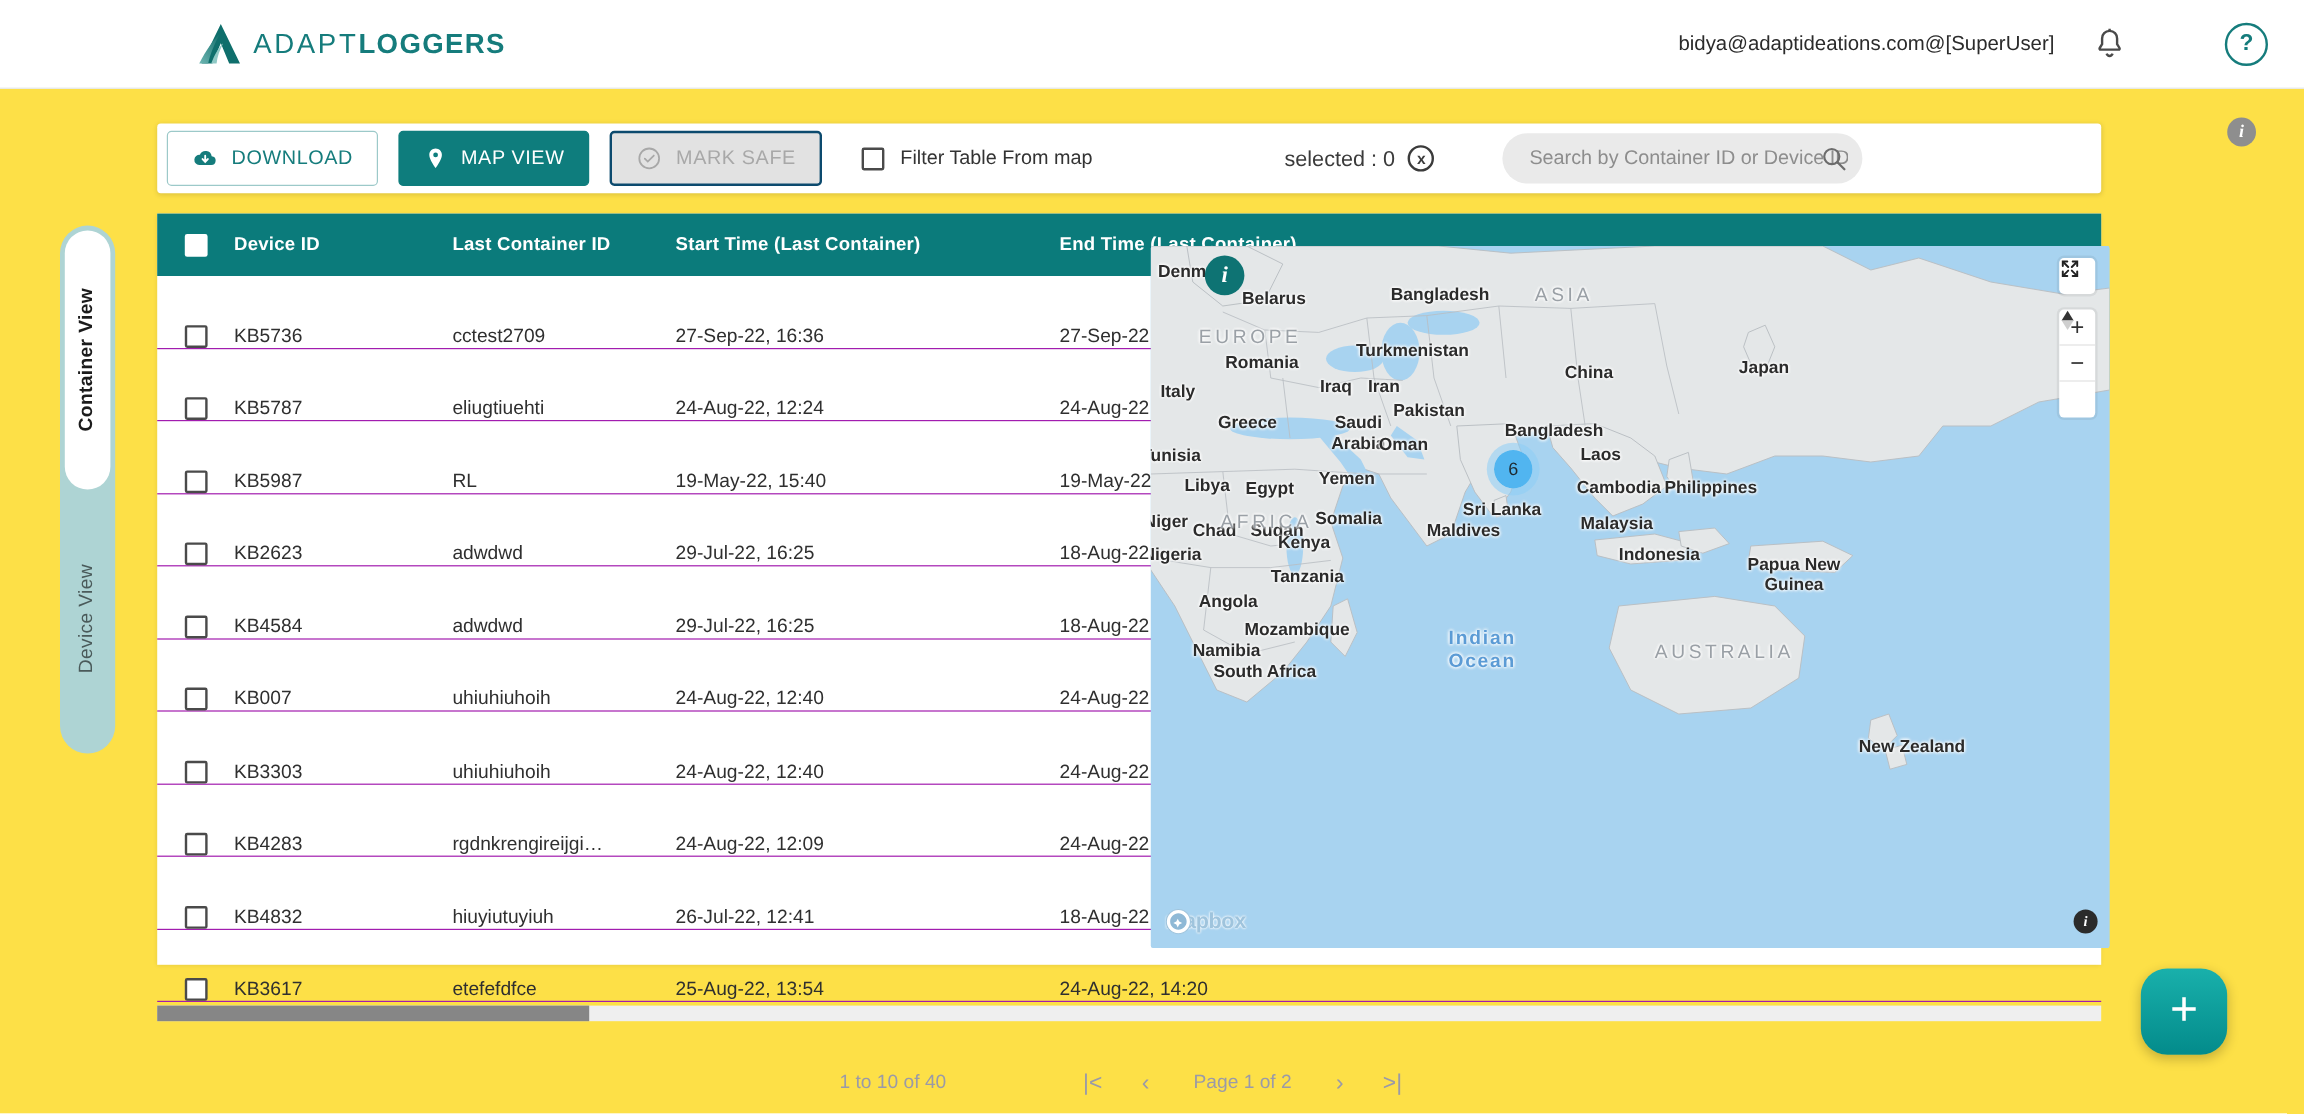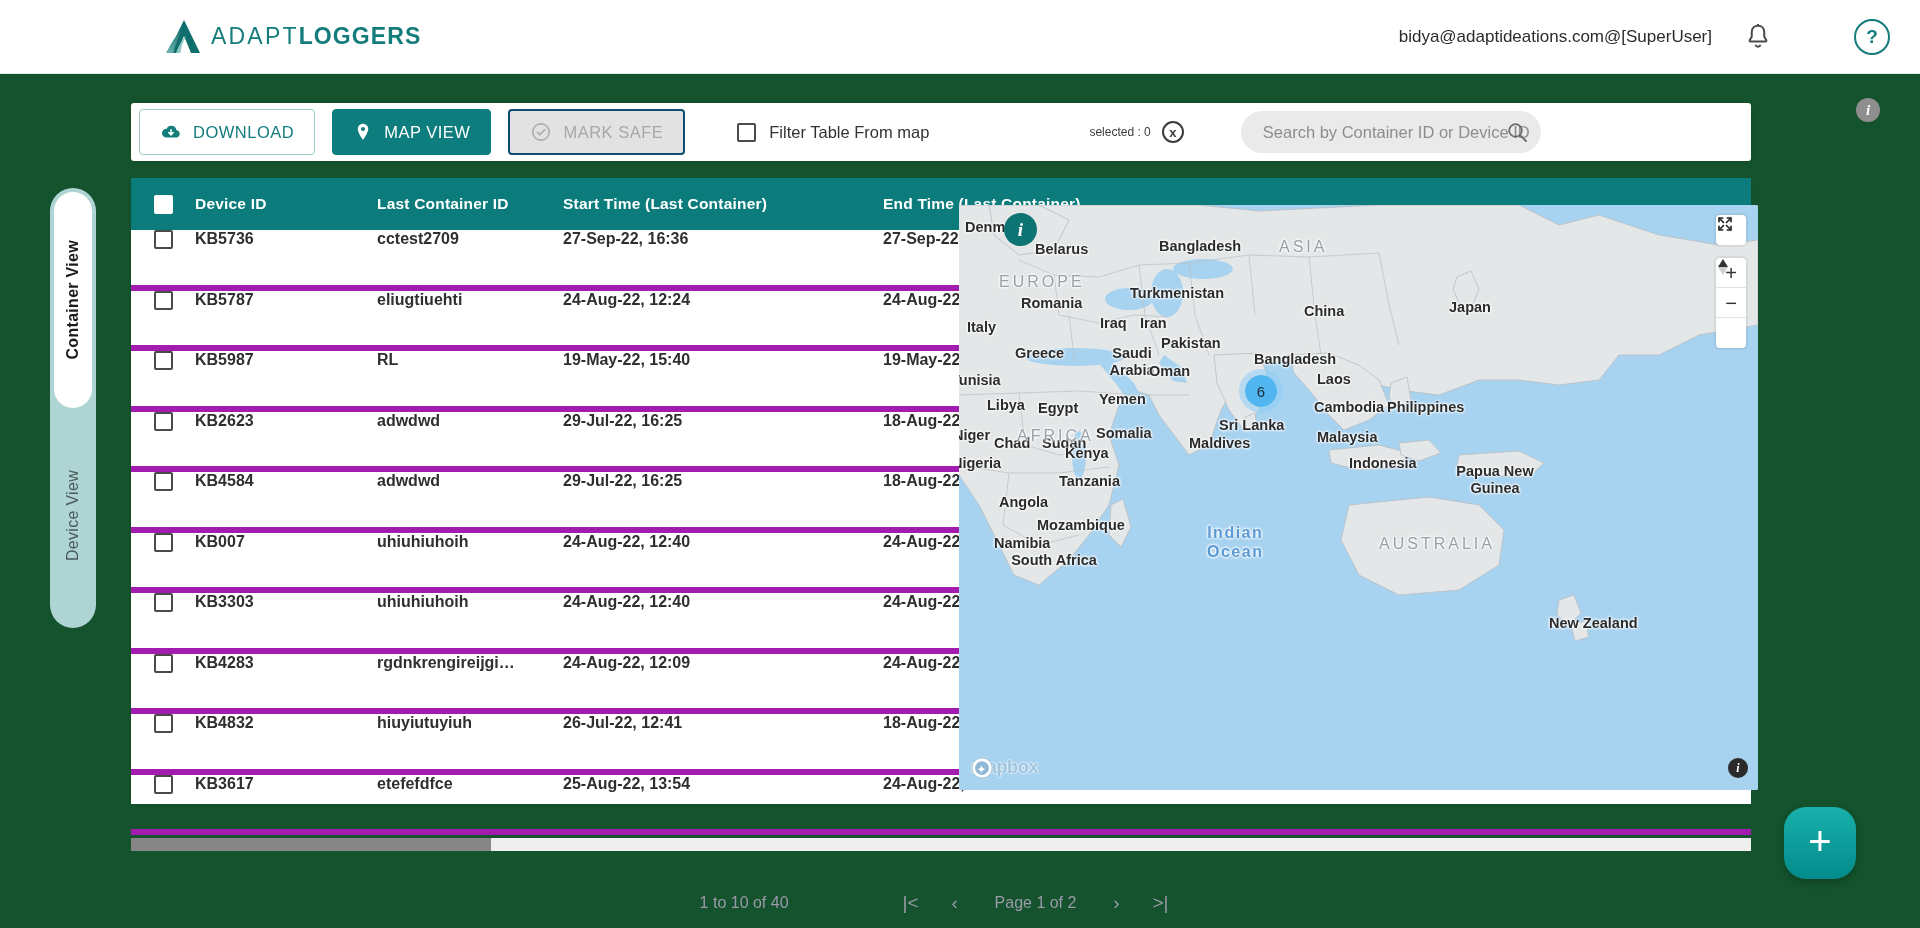--- a/index.html
+++ b/index.html
@@ -2,21 +2,21 @@
 <html><head>
 <meta charset="utf-8">
 <style>
   * { box-sizing: border-box; margin: 0; padding: 0; }
   html, body {
     width: 1920px; height: 928px;
     font-family: "Liberation Sans", sans-serif;
     background: #ffffff;
     overflow: hidden;
   }
-  .app { position: relative; width: 1920px; height: 928px; background: #14532d; }
+  .app { position: relative; width: 1920px; height: 928px; background: #fde047; }
 
   
   .header {
     position: absolute; top: 0; left: 0;
     width: 1920px; height: 74px;
     background: #ffffff;
     border-bottom: 1px solid #e3e6e8;
     display: flex; align-items: center;
   }
   .brand { display: flex; align-items: center; margin-left: 164px; }
@@ -94,33 +94,33 @@
   .btn-map {
     margin-left: 17px;
     background: #0e7d7d; color: #fff; border: 1px solid #0e7d7d;
   }
   .btn-marksafe {
     margin-left: 17px;
     background: #e2e2e2; color: #a8a8a8; border: 2px solid #0c4a6e;
     cursor: default;
   }
   .filter-wrap {
-    margin-left: 52px; display: flex; align-items: center; gap: 13px; cursor: pointer; text-align: center;
+    margin-left: 33px; display: flex; align-items: center; gap: 13px; cursor: pointer; text-align: center;
   }
   .cbx {
     width: 19px; height: 19px; border: 2px solid #4a4a4a;
     border-radius: 2px; background: #fff; flex: none;
   }
   .cbx.white { border-color: #ffffff; }
   .filter-label { font-size: 16.5px; color: #333; white-space: nowrap; }
 
   .selected-wrap {
     margin-left: 160px; display: flex; align-items: center; gap: 11px;
   }
-  .selected-text { font-size: 12px; color: #3b3b3b; white-space: nowrap; }
+  .selected-text { font-size: 18px; color: #3b3b3b; white-space: nowrap; }
   .clear-x {
     width: 22px; height: 22px; border-radius: 50%;
     border: 2px solid #3b3b3b; color: #3b3b3b;
     display: flex; align-items: center; justify-content: center;
     font-size: 13px; font-weight: 700; cursor: pointer;
   }
 
   .search-box {
     margin-left: 57px; width: 300px; height: 42px;
     background: #eaeaea; border-radius: 21px;
@@ -150,23 +150,22 @@
     font-size: 15.5px; font-weight: 700; white-space: nowrap;
     letter-spacing: 0.2px;
   }
   .col-cb { width: 64px; display: flex; justify-content: center; flex:none; }
   .col-dev { width: 182px; flex:none; }
   .col-cont { width: 186px; flex:none; }
   .col-start { width: 320px; flex:none; }
   .col-end { width: 320px; flex:none; }
 
   .trow {
-    height: 60.5px; display: flex; align-items: flex-start;
-    border-bottom: 6px solid #a21caf;
-    font-weight: bold;
+    height: 60.5px; display: flex; align-items: flex-end;
+    border-bottom: 1px solid #a21caf;
   }
   .td { font-size: 16px; color: #2f2f2f; white-space: nowrap;
         overflow: hidden; text-overflow: ellipsis; padding-right: 10px; }
 
   .hscroll-track {
     position: absolute; left: 0; top: 660px;
     width: 1620px; height: 13px; background: #efefef;
   }
   .hscroll-thumb {
     width: 360px; height: 13px; background: #868686;

